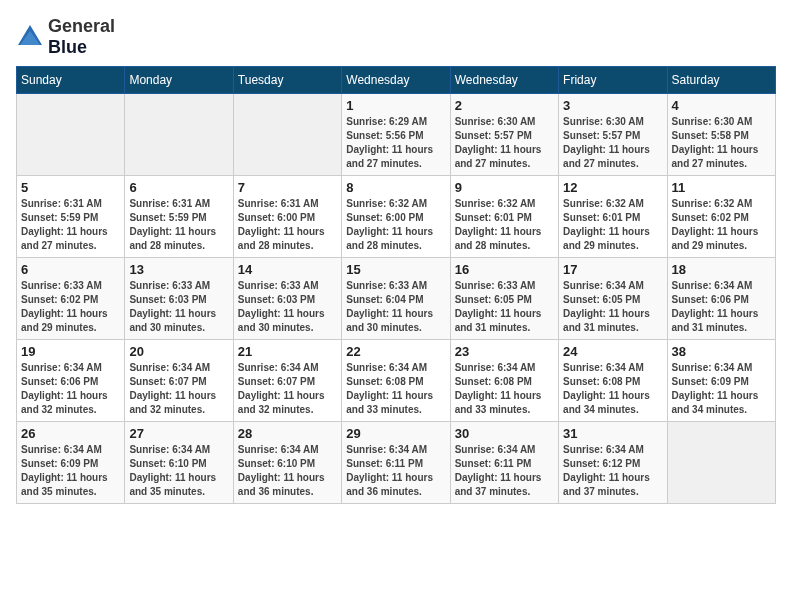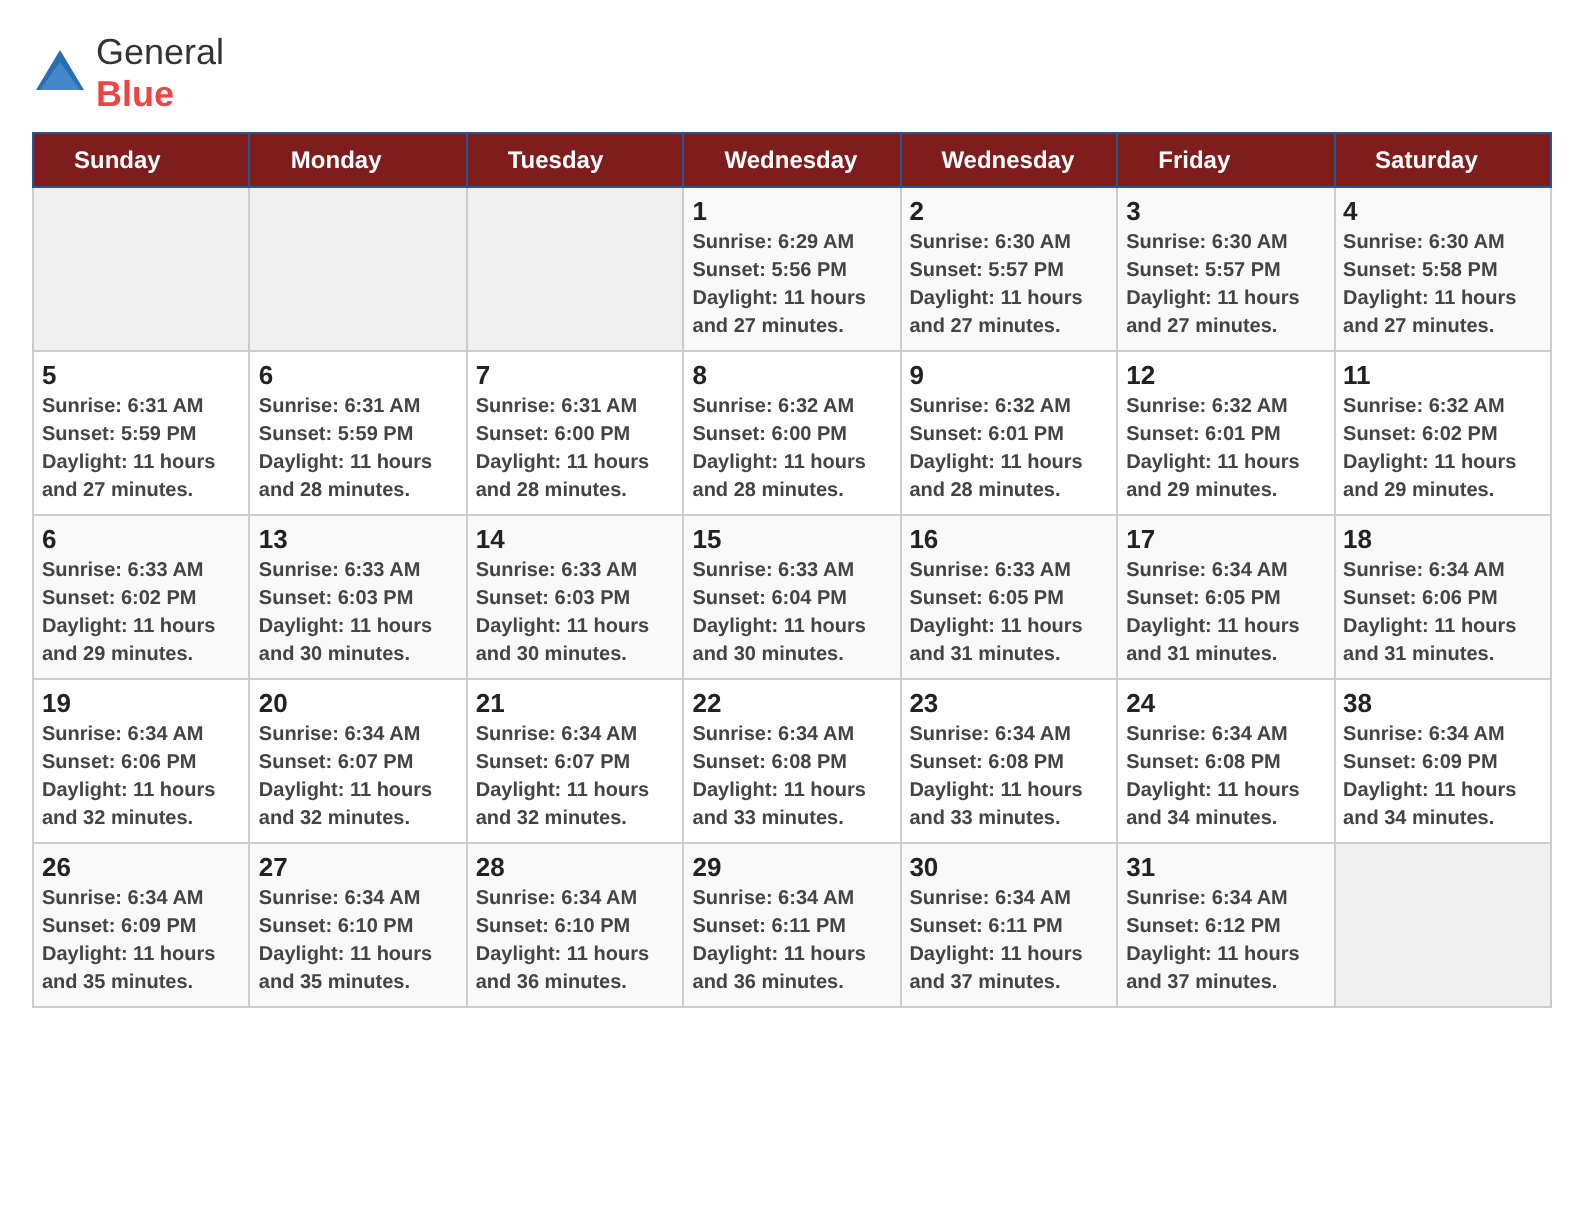--- a/index.html
+++ b/index.html
@@ -16,27 +16,27 @@
       align-items: flex-start;
       margin-bottom: 8px;
     }
     .logo {
       display: flex;
       align-items: center;
       gap: 4px;
     }
     .logo-text-general {
       font-size: 18px;
-      font-weight: normal;
+      font-weight: bold;
       color: #333;
     }
     .logo-text-blue {
       font-size: 18px;
       font-weight: bold;
-      color: #ef4444;
+      color: #0f172a;
     }
     .logo-icon {
       width: 28px;
       height: 28px;
     }
     .title-block {
       text-align: right;
     }
     .title-block h1 {
       font-size: 32px;
@@ -47,26 +47,26 @@
       font-size: 16px;
       color: #555;
       font-weight: normal;
     }
     table {
       width: 100%;
       border-collapse: collapse;
       font-size: 11px;
     }
     thead tr th {
-      background-color: #7f1d1d;
+      background-color: #0c4a6e;
       color: #fff;
-      padding: 6px 20px;
+      padding: 6px 4px;
       text-align: left;
       font-size: 12px;
-      font-weight: bold;
+      font-weight: normal;
       border: 1px solid #1e5a99;
     }
     tbody tr td {
       border: 1px solid #ccc;
       vertical-align: top;
       padding: 4px;
       width: 108px;
       min-height: 80px;
       background: #fff;
     }

